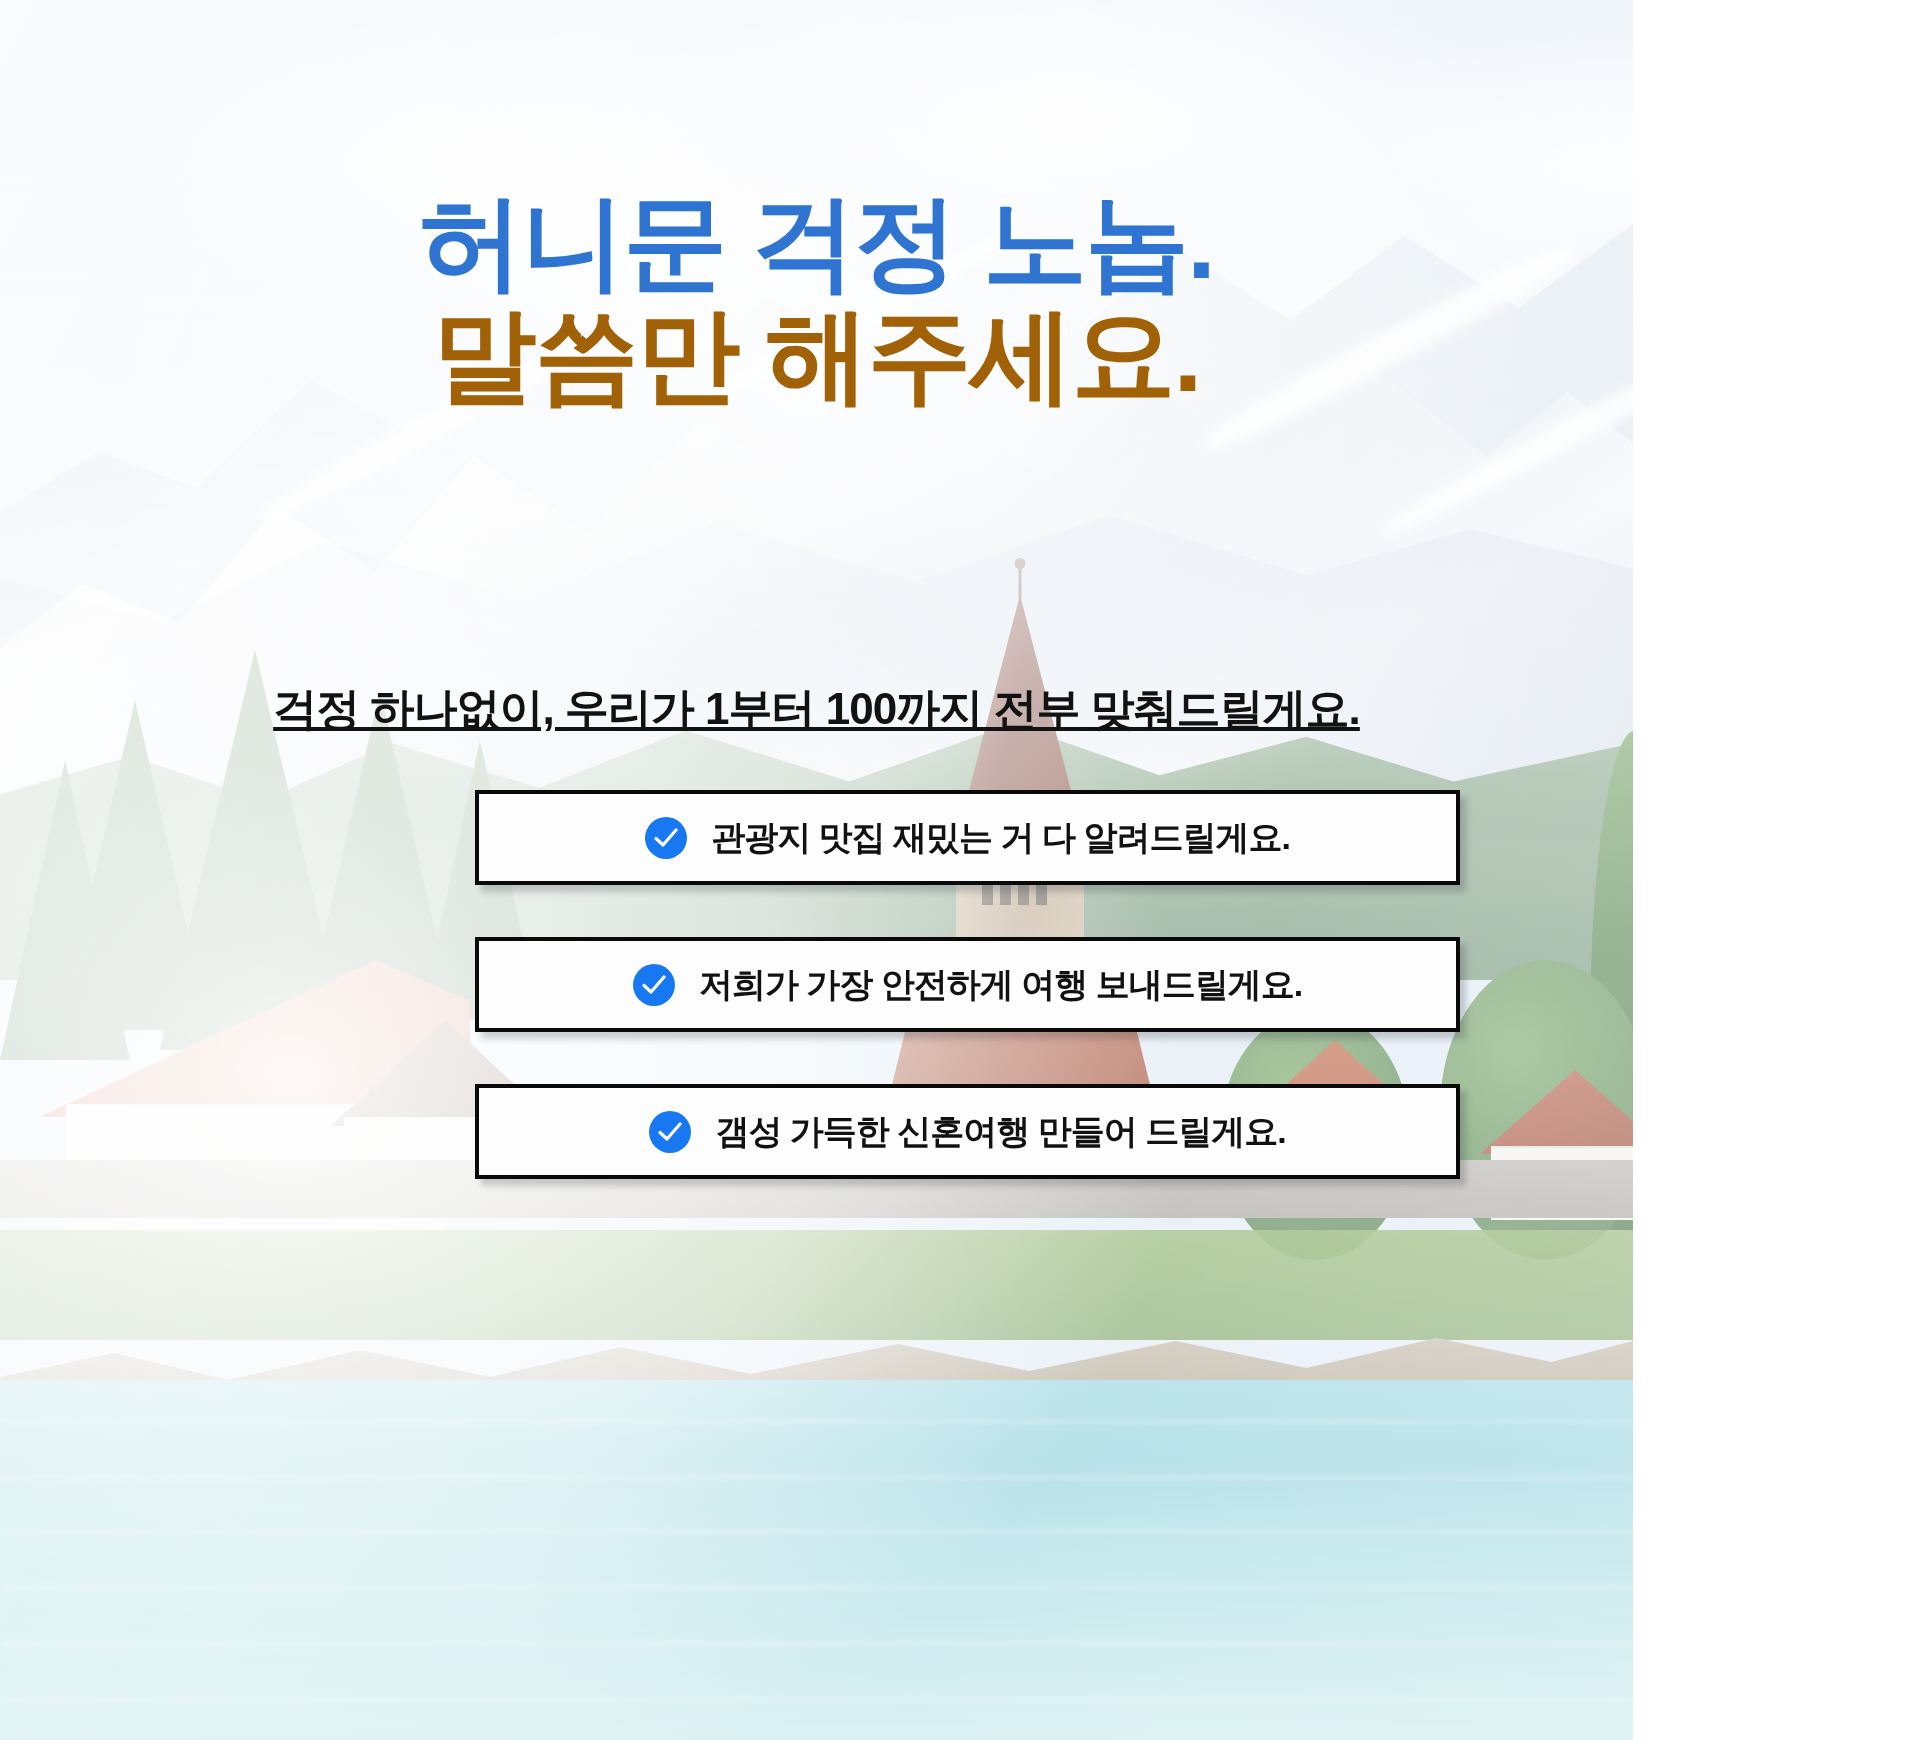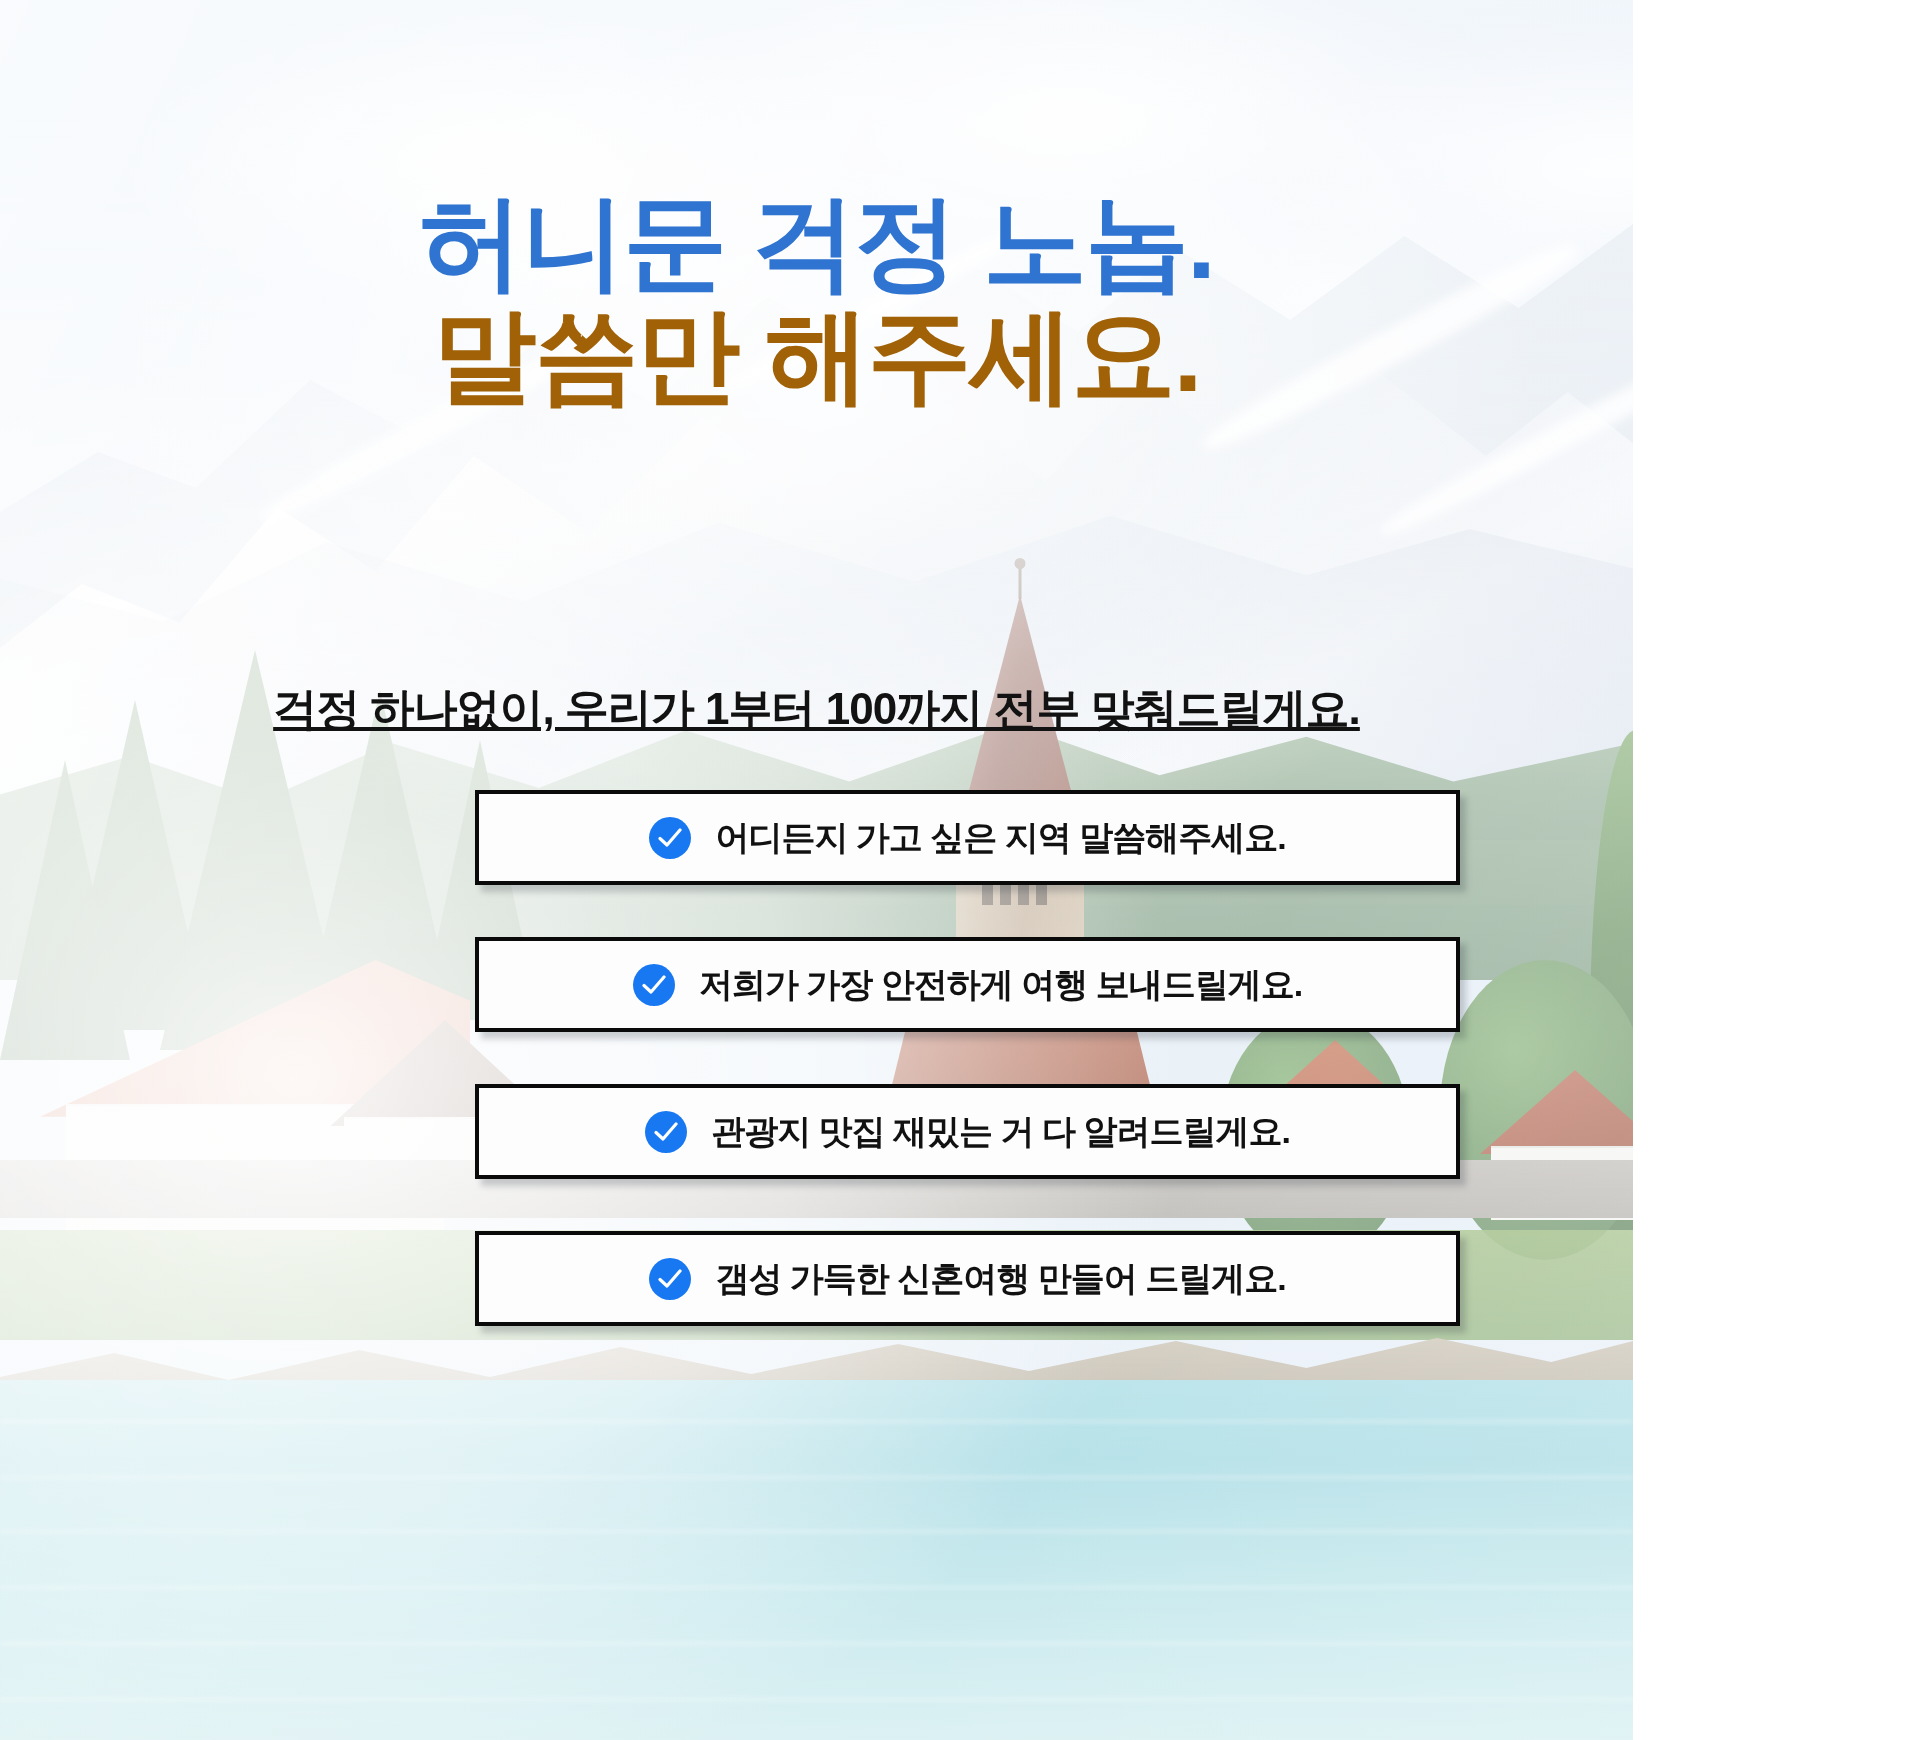--- a/index.html
+++ b/index.html
@@ -284,53 +284,45 @@
 
     <h1 class="headline">
       <span class="l1">허니문 걱정 노놉.</span>
       <span class="l2">말씀만 해주세요.</span>
     </h1>
 
     <p class="subhead">걱정 하나없이, 우리가 1부터 100까지 전부 맞춰드릴게요.</p>
 
     <div class="checklist">
 
+
       <div class="check-row">
         <span class="check-icon">
           <svg width="24" height="22" viewBox="0 0 24 22" aria-hidden="true">
             <path d="M2 11.5 L9 18 L22 3" fill="none" stroke="#ffffff" stroke-width="3.2" stroke-linecap="round" stroke-linejoin="round"></path>
           </svg>
         </span>
-        <span class="check-text">어디든지 가고 싶은 지역 말씀해주세요.</span>
+        <span class="check-text">관광지 맛집 재밌는 거 다 알려드릴게요.</span>
       </div>
 
       <div class="check-row">
         <span class="check-icon">
           <svg width="24" height="22" viewBox="0 0 24 22" aria-hidden="true">
             <path d="M2 11.5 L9 18 L22 3" fill="none" stroke="#ffffff" stroke-width="3.2" stroke-linecap="round" stroke-linejoin="round"></path>
           </svg>
         </span>
         <span class="check-text">저희가 가장 안전하게 여행 보내드릴게요.</span>
       </div>
 
       <div class="check-row">
         <span class="check-icon">
           <svg width="24" height="22" viewBox="0 0 24 22" aria-hidden="true">
             <path d="M2 11.5 L9 18 L22 3" fill="none" stroke="#ffffff" stroke-width="3.2" stroke-linecap="round" stroke-linejoin="round"></path>
           </svg>
         </span>
-        <span class="check-text">관광지 맛집 재밌는 거 다 알려드릴게요.</span>
-      </div>
-
-      <div class="check-row">
-        <span class="check-icon">
-          <svg width="24" height="22" viewBox="0 0 24 22" aria-hidden="true">
-            <path d="M2 11.5 L9 18 L22 3" fill="none" stroke="#ffffff" stroke-width="3.2" stroke-linecap="round" stroke-linejoin="round"></path>
-          </svg>
-        </span>
         <span class="check-text">갬성 가득한 신혼여행 만들어 드릴게요.</span>
       </div>
 
     </div>
 
 
   </div>
 </div>
 
 </body></html>

